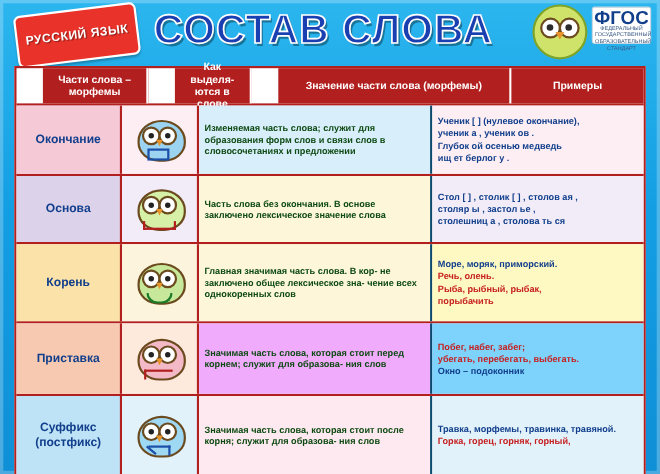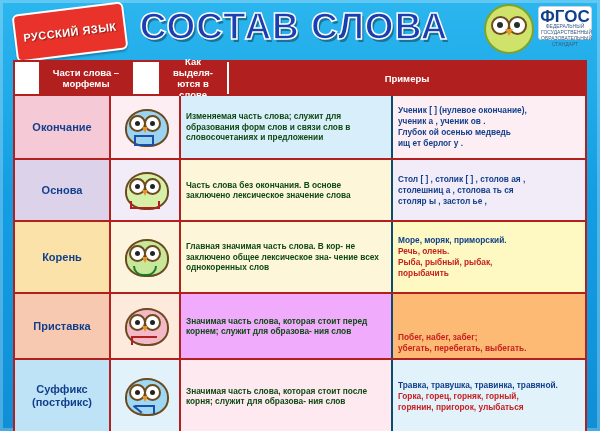--- a/index.html
+++ b/index.html
@@ -99,21 +99,21 @@
   .r2 .c4{background:#f1ecf7;}
 
   .r3 .c1{background:#fbe2a8;}
   .r3 .c2{background:#fdf4dd;}
   .r3 .c3{background:#fdf6d9;}
   .r3 .c4{background:#fef9c3;}
 
   .r4 .c1{background:#f7c9b0;}
   .r4 .c2{background:#fdeadd;}
   .r4 .c3{background:#f0abfc;}
-  .r4 .c4{background:#fdba74;align-items:flex-end;}
+  .r4 .c4{background:#7dd3fc;}
 
   .r5 .c1{background:#bfe3f6;}
   .r5 .c2{background:#e2f2fb;}
   .r5 .c3{background:#fde9ef;}
   .r5 .c4{background:#e2f2fb;}
 
   .r1{height:62px;}
   .r2{height:60px;}
   .r3{height:70px;}
   .r4{height:64px;}
@@ -162,20 +162,21 @@
       <div class="f1">ФГОС</div>
       <div class="f2">ФЕДЕРАЛЬНЫЙ ГОСУДАРСТВЕННЫЙ ОБРАЗОВАТЕЛЬНЫЙ СТАНДАРТ</div>
     </div>
   </div>
 
   <div class="table">
 
     <div class="row head">
       <div class="cell c1">Части слова – морфемы</div>
       <div class="cell c2">Как выделя- ются в слове</div>
+      <div class="cell c3">Значение части слова (морфемы)</div>
       <div class="cell c4">Примеры</div>
     </div>
 
     <div class="row r1">
       <div class="cell c1">
         <span class="term">Окончание</span>
       </div>
       <div class="cell c2">
         <div class="owl o1">
           <div class="body"></div>
@@ -210,22 +211,22 @@
             <div class="bk"></div>
           <div class="m-base"></div>
         </div>
       </div>
       <div class="cell c3">
         <span class="desc">Часть слова без окончания. В основе заключено лексическое значение слова</span>
       </div>
       <div class="cell c4">
         <div class="ex">
           <span class="nl">Стол [ ] , столик [ ] , столов ая ,</span>
+          <span class="nl">столяр ы , застол ье ,</span>
           <span class="nl">столешниц а , столова ть ся</span>
-          <span class="nl">столяр ы , застол ье ,</span>
         </div>
       </div>
     </div>
 
     <div class="row r3">
       <div class="cell c1">
         <span class="term">Корень</span>
       </div>
       <div class="cell c2">
         <div class="owl o3">
@@ -262,20 +263,21 @@
           <div class="m-pref"></div>
         </div>
       </div>
       <div class="cell c3">
         <span class="desc">Значимая часть слова, которая стоит перед корнем; служит для образова- ния слов</span>
       </div>
       <div class="cell c4">
         <div class="ex">
           <span class="nl red">Побег, набег, забег;</span>
           <span class="nl red">убегать, перебегать, выбегать.</span>
+          <span class="nl">Окно – подоконник</span>
         </div>
       </div>
     </div>
 
     <div class="row r5">
       <div class="cell c1">
         <span class="term">Суффикс (постфикс)</span>
       </div>
       <div class="cell c2">
         <div class="owl o5">
@@ -284,21 +286,20 @@
             <div class="e r"></div>
             <div class="bk"></div>
           <div class="m-suf"></div>
         </div>
       </div>
       <div class="cell c3">
         <span class="desc">Значимая часть слова, которая стоит после корня; служит для образова- ния слов</span>
       </div>
       <div class="cell c4">
         <div class="ex">
-          <span class="nl">Травка, травушка, травинка, травяной.</span>
+          <span class="nl">Травка, морфемы, травинка, травяной.</span>
           <span class="nl red">Горка, горец, горняк, горный,</span>
-          <span class="nl red">горянин, пригорок, улыбаться</span>
         </div>
       </div>
     </div>
 
   </div>
 </div>
 
 </body></html>

